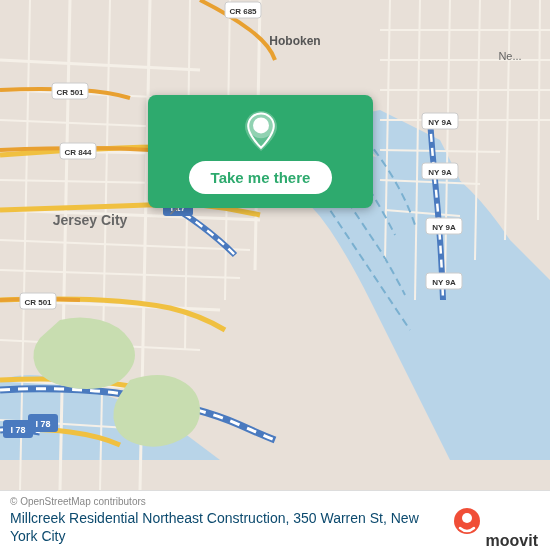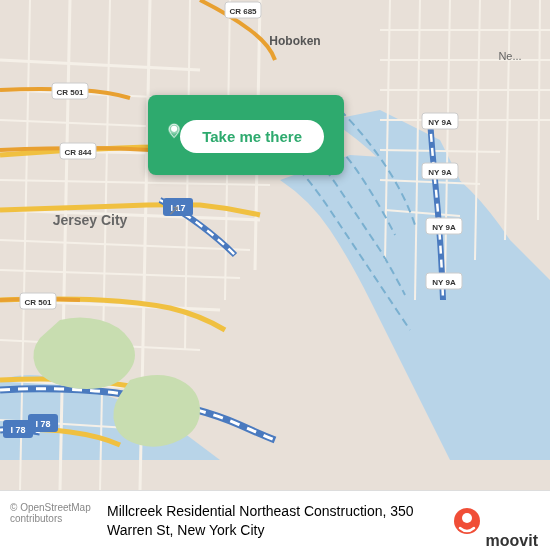--- a/index.html
+++ b/index.html
@@ -25,26 +25,26 @@
       height: 100%;
       position: absolute;
       top: 0; left: 0;
     }
 
     
     #location-card {
       position: absolute;
       top: 95px;
       left: 148px;
-      width: 196px;
+      width: 225px;
       background-color: #2eaa6e;
       border-radius: 8px;
       padding: 16px 20px 14px;
       display: flex;
-      flex-direction: row;
+      flex-direction: column;
       align-items: center;
       box-shadow: 0 2px 10px rgba(0,0,0,0.3);
     }
 
     #pin-icon {
       width: 40px;
       height: 40px;
       margin-bottom: 10px;
     }
 
@@ -68,33 +68,33 @@
       align-items: center;
       justify-content: space-between;
       padding: 0 12px 0 10px;
       border-top: 1px solid #ddd;
       position: absolute;
       bottom: 0;
     }
 
     #footer-text-block {
       display: flex;
-      flex-direction: row;
+      flex-direction: column;
       flex: 1;
     }
 
     #attribution {
       font-size: 10px;
       color: #888;
       margin-bottom: 2px;
     }
 
     #location-name {
       font-size: 14px;
-      color: #000000;
+      color: #0c4a6e;
       font-weight: 500;
       line-height: 1.3;
     }
 
     #moovit-logo {
       display: flex;
       align-items: center;
       gap: 4px;
       flex-shrink: 0;
       margin-left: 10px;

